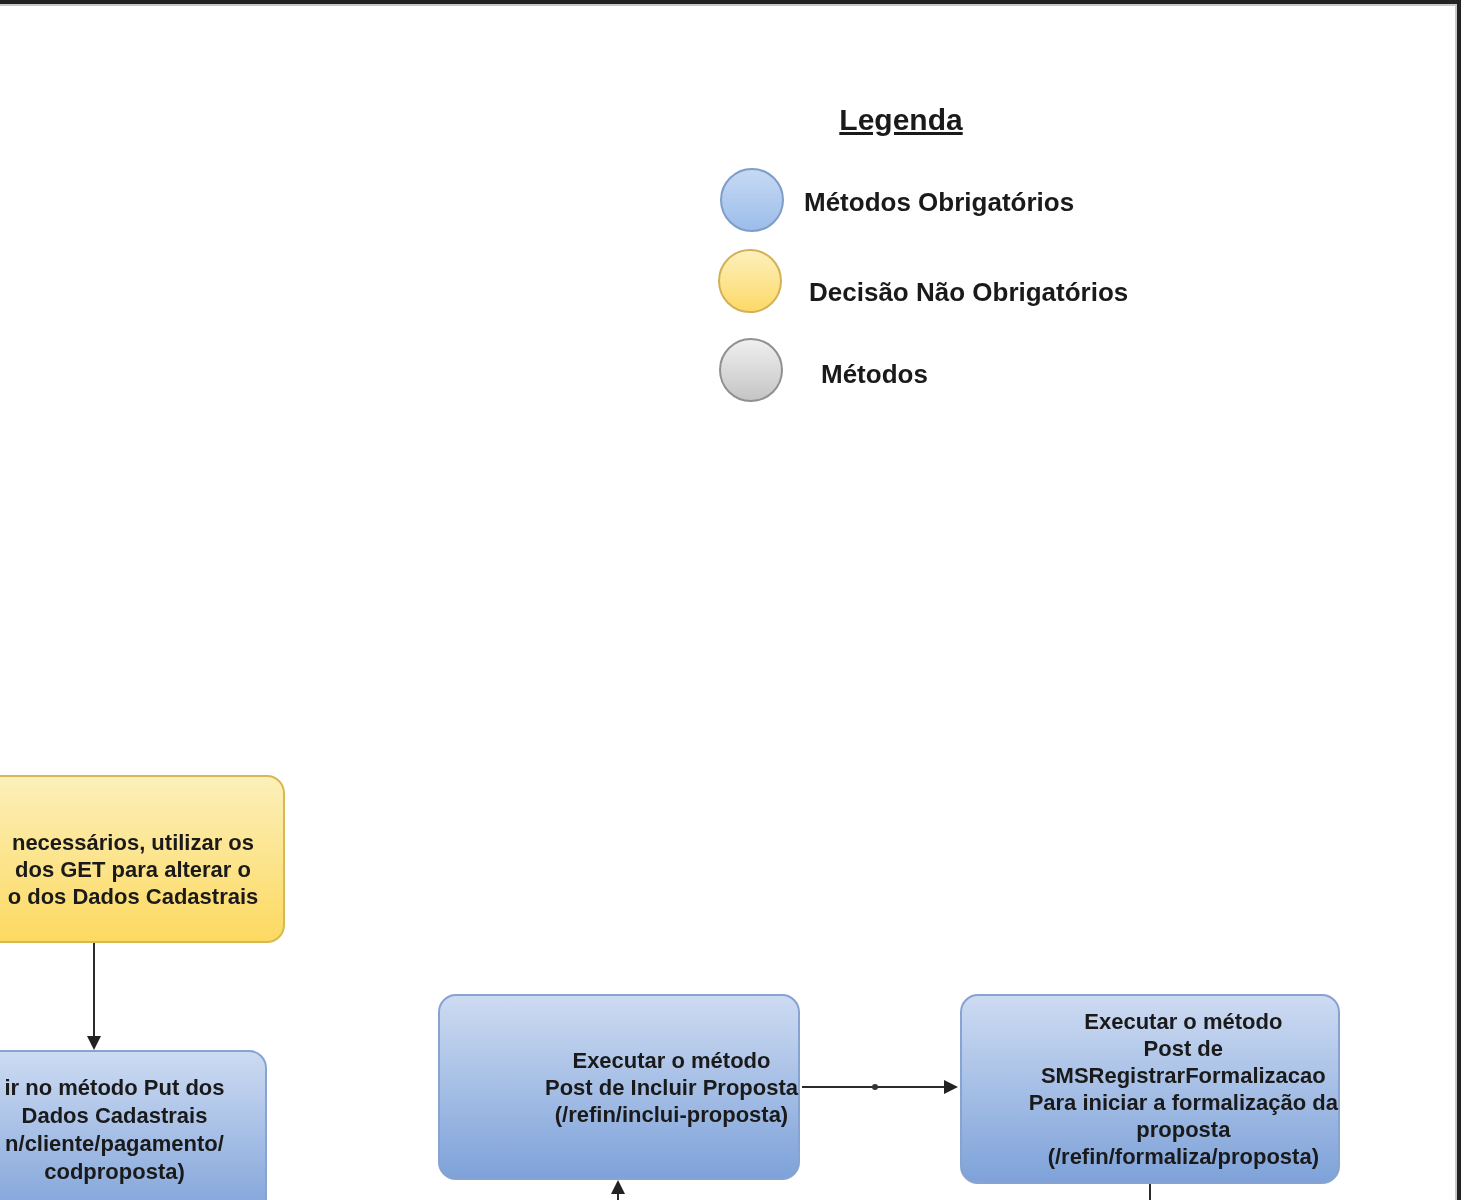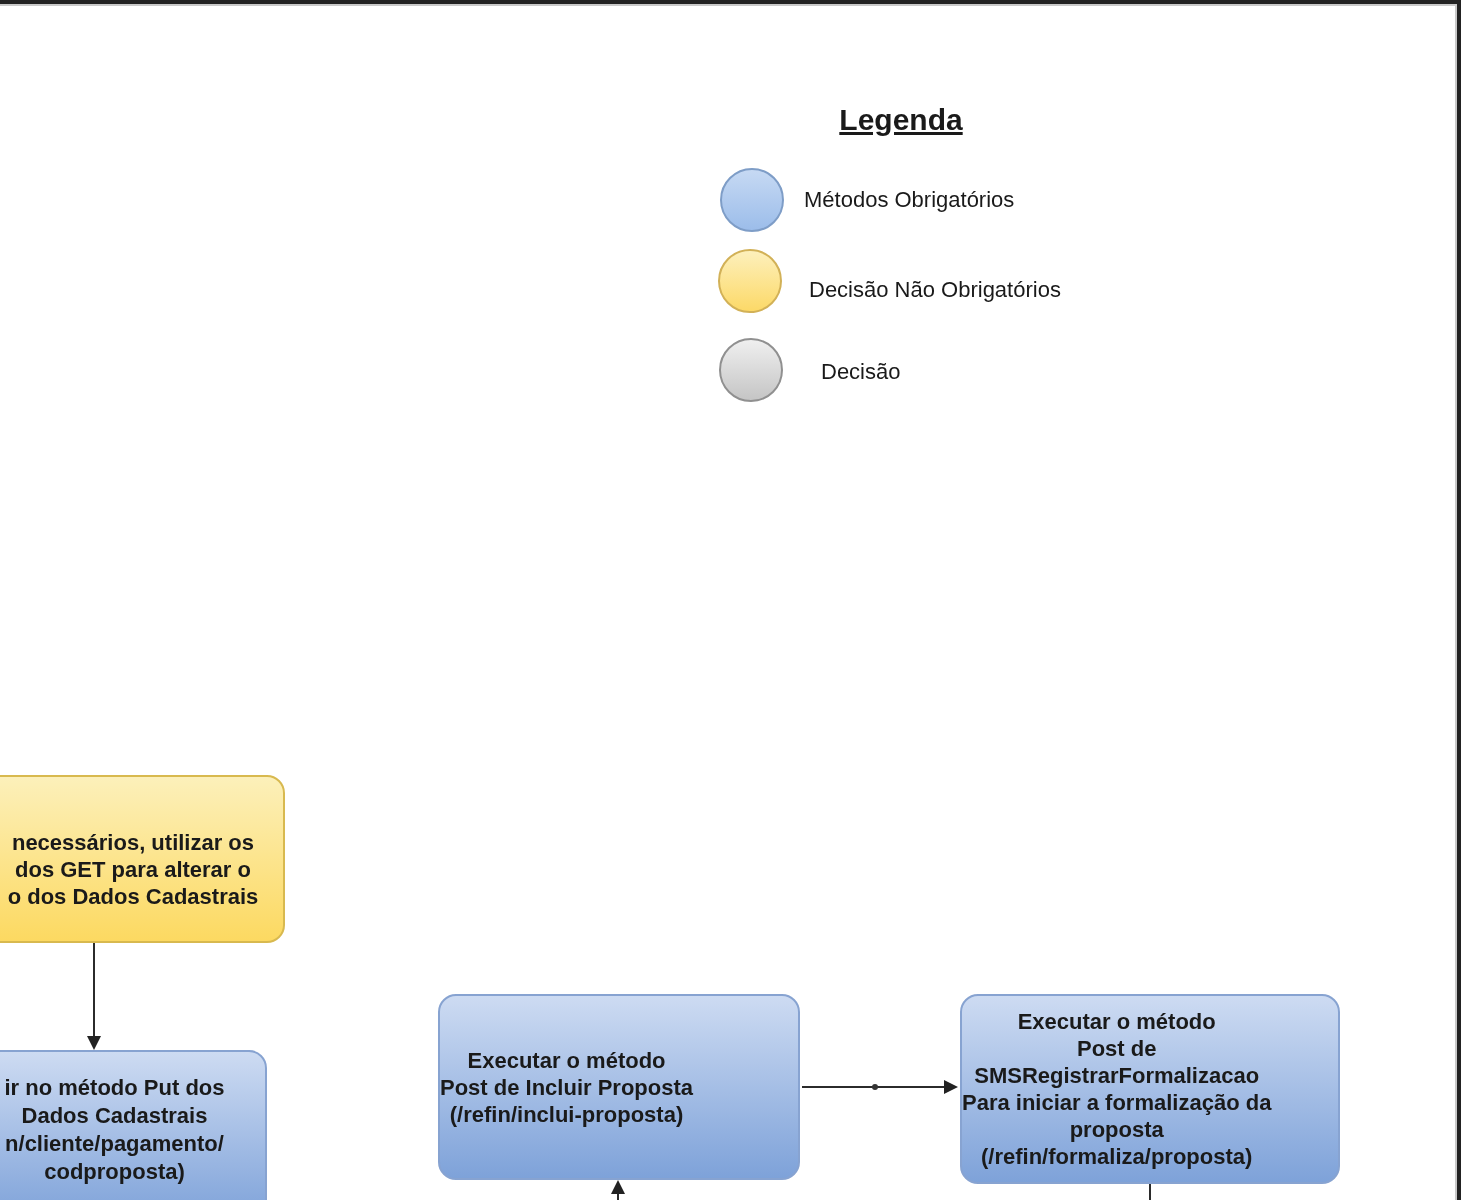--- a/index.html
+++ b/index.html
@@ -39,40 +39,40 @@
     left:718px;top:249px;
     background:linear-gradient(180deg,#fdf0bc 0%,#fcd968 100%);
     border:2px solid #d2b157;
   }
   .circle-decision{
     left:719px;top:338px;
     background:linear-gradient(180deg,#efefef 0%,#c5c5c5 100%);
     border:2px solid #909090;
   }
   .legend-label{
-    position:absolute;font-size:22px;font-weight:400;white-space:nowrap;
+    position:absolute;font-size:26px;font-weight:700;white-space:nowrap;
   }
   .label-required{left:804px;top:187px;}
   .label-optional{left:809px;top:277px;}
   .label-decision{left:821px;top:359px;}
   
   .node{
     position:absolute;box-sizing:border-box;border-radius:18px;
     font-size:22px;font-weight:700;line-height:27px;text-align:center;
   }
   .node-blue{
     background:linear-gradient(180deg,#cddbf2 0%,#7ea2d9 100%);
     border:2px solid #87a3d1;
   }
   .node-yellow{
     background:linear-gradient(180deg,#fcf0ba 0%,#fcd961 100%);
     border:2px solid #d8b94f;
   }
   .node-text{white-space:pre-line;}
-  .flex-center{display:flex;align-items:center;justify-content:flex-start;}
+  .flex-center{display:flex;align-items:center;justify-content:flex-end;}
 
   #node-get-alter{left:-162px;top:775px;width:447px;height:168px;}
   #node-get-alter .node-text{
     position:absolute;left:162px;top:10px;width:262px;height:100%;
     display:flex;align-items:center;justify-content:center;
   }
   #node-put{left:-95px;top:1050px;width:362px;height:172px;}
   #node-put .node-text{
     position:absolute;left:90px;top:22px;width:235px;line-height:28px;
   }
@@ -96,21 +96,21 @@
   <div>
     <div class="legend-title">Legenda</div>
 
     <div class="legend-circle circle-required"></div>
     <div class="legend-label label-required">Métodos Obrigatórios</div>
 
     <div class="legend-circle circle-optional"></div>
     <div class="legend-label label-optional">Decisão Não Obrigatórios</div>
 
     <div class="legend-circle circle-decision"></div>
-    <div class="legend-label label-decision">Decisão</div>
+    <div class="legend-label label-decision">Métodos</div>
   </div>
 
   <div id="node-get-alter" class="node node-yellow">
     <div class="node-text">necessários, utilizar os
 dos GET para alterar o
 o dos Dados Cadastrais</div>
   </div>
 
   <div class="edge" style="left:93px;top:943px;width:2px;height:95px;"></div>
   <div class="arrowhead head-down" style="left:87px;top:1036px;"></div>

